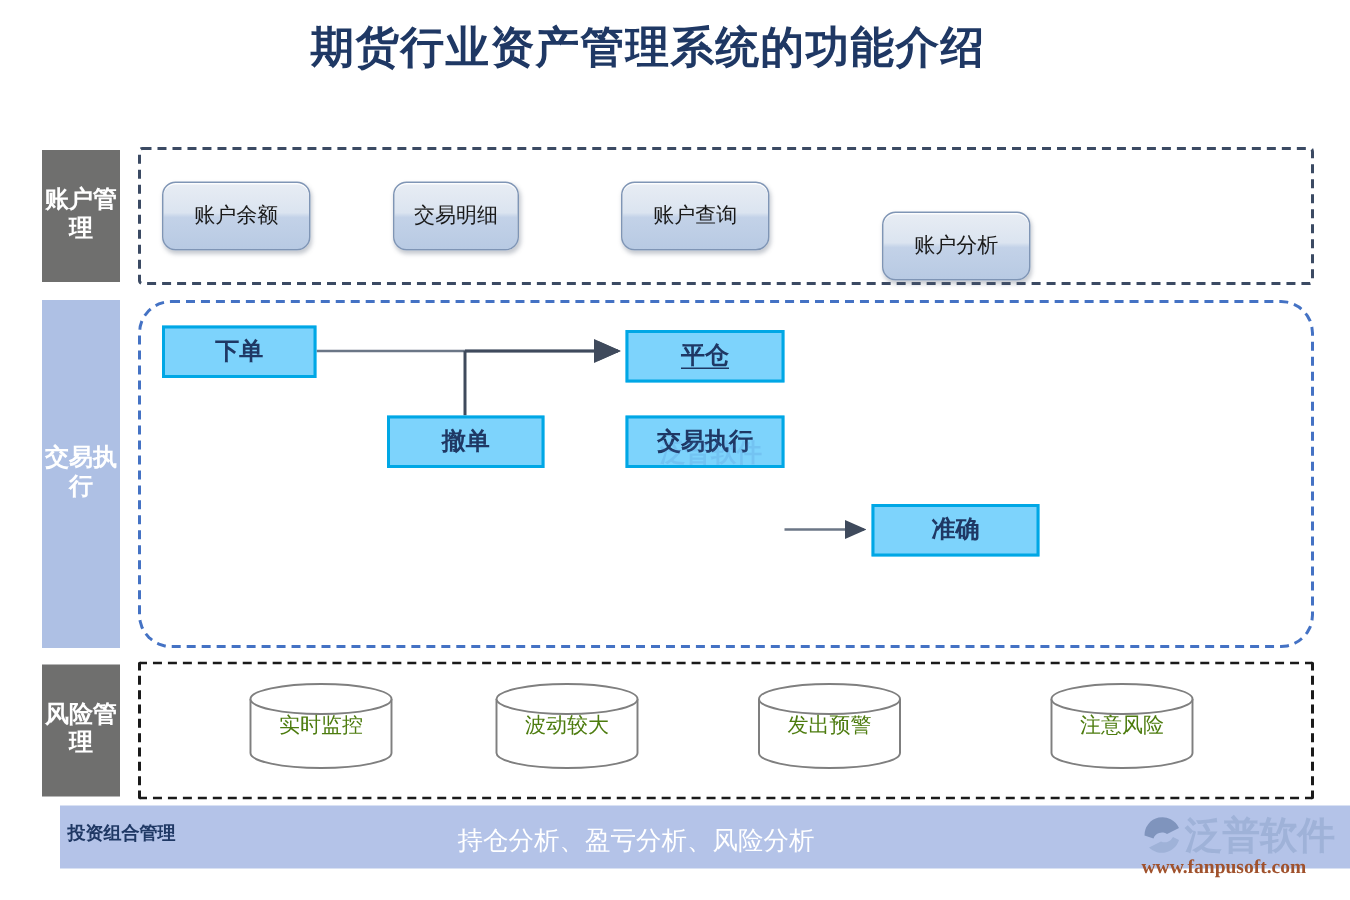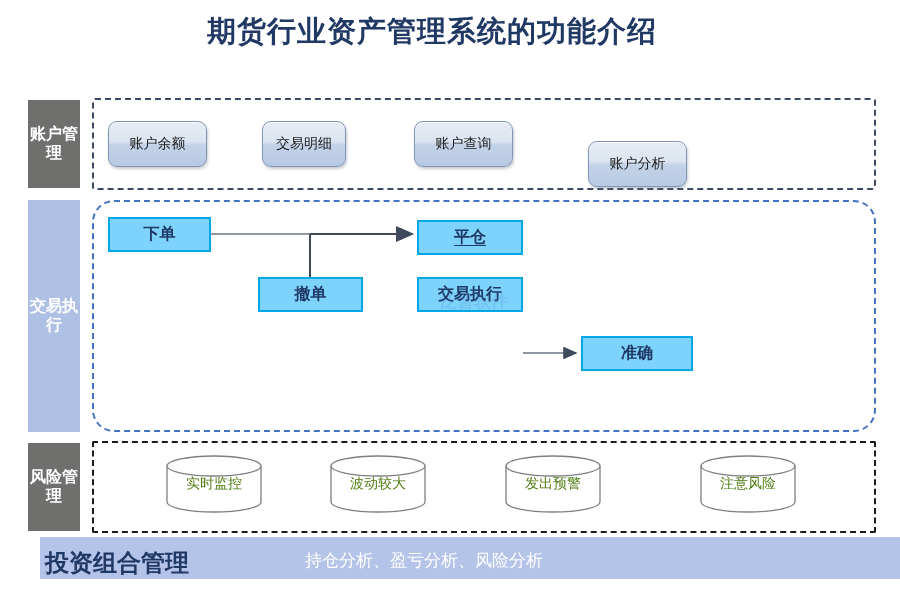--- a/index.html
+++ b/index.html
@@ -124,21 +124,21 @@
   .cyl-3{left:700px;top:455px;}
 
   
   .bottom{
     position:absolute;left:40px;top:537px;width:860px;height:42px;
     background:#b4c3e8;
   }
   .bottom-title{
     position:absolute;left:45px;top:547px;
     font-family:"Liberation Serif","DejaVu Serif",serif;
-    font-weight:700;font-size:24px;color:#1f3864;
+    font-weight:700;font-size:12px;color:#1f3864;
     white-space:nowrap;
   }
   .bottom-sub{
     position:absolute;left:305px;top:549px;
     font-family:"Liberation Serif","DejaVu Serif",serif;
     font-size:17px;color:#ffffff;
     white-space:nowrap;
   }
 
   
@@ -253,14 +253,22 @@
       <path d="M1,11 L1,47 A47,10 0 0 0 95,47 L95,11" fill="#ffffff" stroke="#7f7f7f" stroke-width="1.3"></path>
       <ellipse cx="48" cy="11" rx="47" ry="10" fill="#ffffff" stroke="#7f7f7f" stroke-width="1.3"></ellipse>
     </svg>
     <div class="cyl-label">注意风险</div>
   </div>
 
   <div class="bottom"></div>
   <div class="bottom-title">投资组合管理</div>
   <div class="bottom-sub">持仓分析、盈亏分析、风险分析</div>
 
+  <div class="logo">
+    <svg class="logo-mark" width="30" height="30" viewBox="0 0 30 30">
+      <path d="M3,15 A12,12 0 0 1 26,10 L18,14 A6,6 0 0 0 9,17 Z" fill="#7f94bd"></path>
+      <path d="M26,18 A12,12 0 0 1 6,23 L14,19 A6,6 0 0 0 22,16 Z" fill="#9fb2d8"></path>
+    </svg>
+    <div class="logo-text">泛普软件</div>
+    <div class="logo-url">www.fanpusoft.com</div>
+  </div>
 
 </div>
 
 </body></html>

